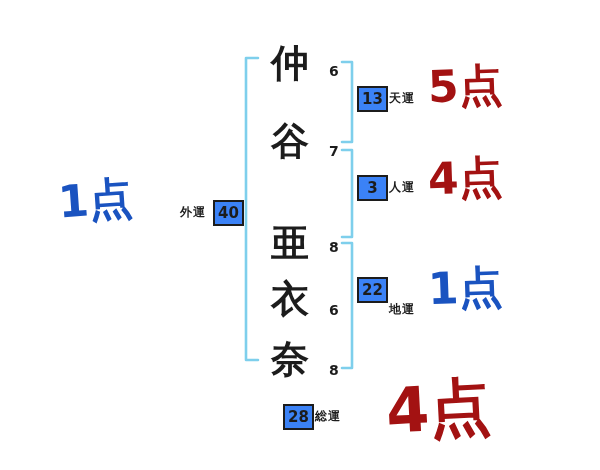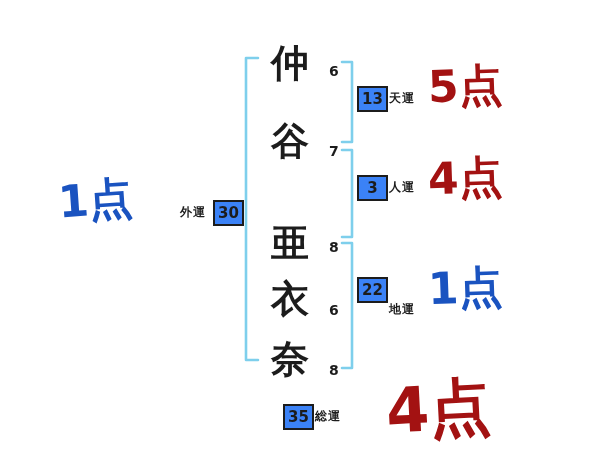--- a/index.html
+++ b/index.html
@@ -66,32 +66,32 @@
   <div class="kanji" style="top:280px">衣</div>
   <div class="kanji" style="top:340px">奈</div>
 
   <div class="strokes" style="top:64px">6</div>
   <div class="strokes" style="top:144px">7</div>
   <div class="strokes" style="top:240px">8</div>
   <div class="strokes" style="top:303px">6</div>
   <div class="strokes" style="top:363px">8</div>
 
   <div class="fortune-label" style="left:180px;top:206px">外運</div>
-  <div class="valbox" style="left:213px;top:200px">30</div>
+  <div class="valbox" style="left:213px;top:200px">40</div>
 
   <div class="valbox" style="left:357px;top:86px">13</div>
   <div class="fortune-label" style="left:389px;top:92px">天運</div>
 
   <div class="valbox" style="left:357px;top:175px">3</div>
   <div class="fortune-label" style="left:389px;top:181px">人運</div>
 
   <div class="valbox" style="left:357px;top:277px">22</div>
   <div class="fortune-label" style="left:389px;top:303px">地運</div>
 
-  <div class="valbox" style="left:283px;top:404px">35</div>
+  <div class="valbox" style="left:283px;top:404px">28</div>
   <div class="fortune-label" style="left:315px;top:410px">総運</div>
 
   <div class="score blue" style="left:58px;top:178px;transform:rotate(-4deg)">1点</div>
   <div class="score red" style="left:428px;top:64px;transform:rotate(-2deg)">5点</div>
   <div class="score red" style="left:428px;top:156px;transform:rotate(-2deg)">4点</div>
   <div class="score blue" style="left:428px;top:266px;transform:rotate(-2deg)">1点</div>
   <div class="score red big" style="left:386px;top:378px;transform:rotate(-3deg)">4点</div>
 
 </div>
 

